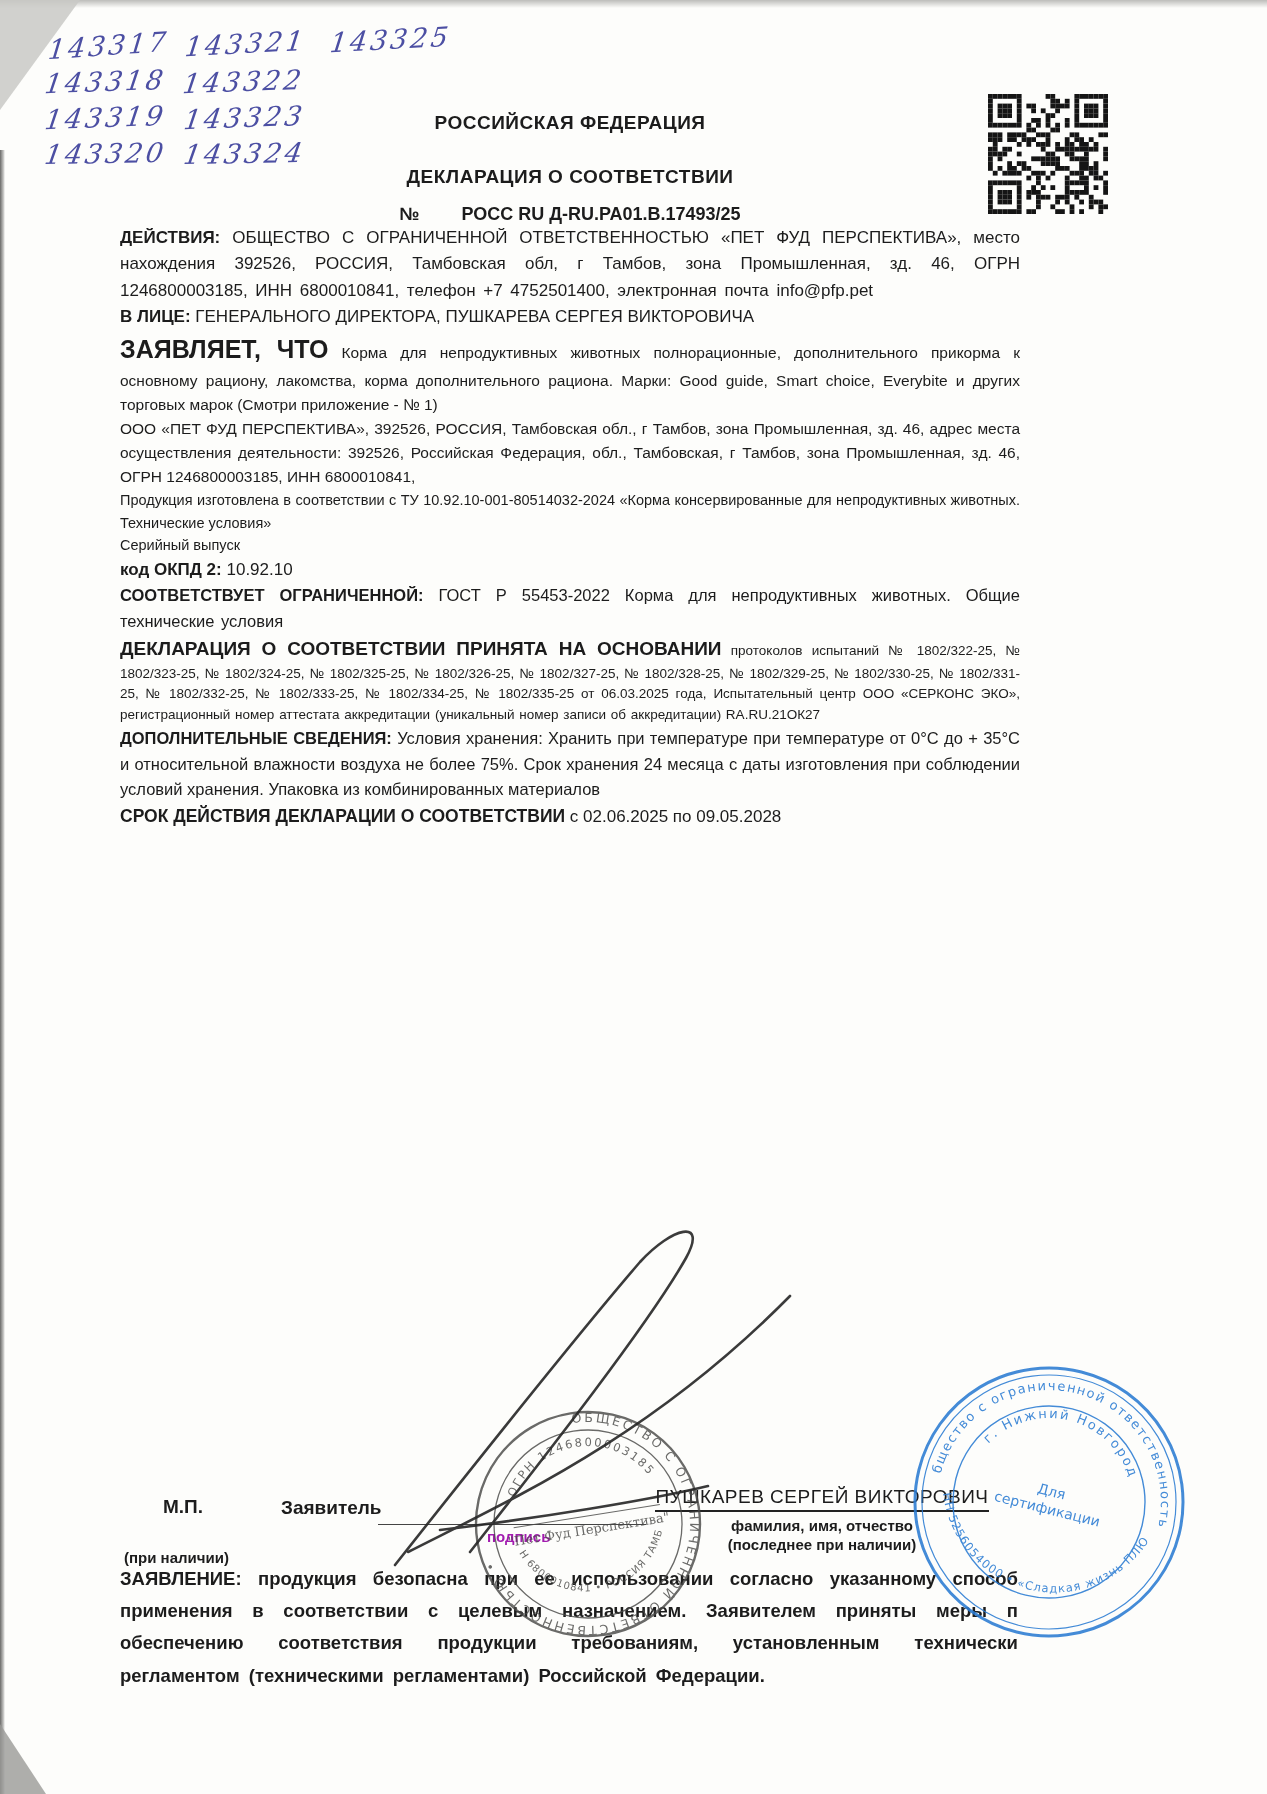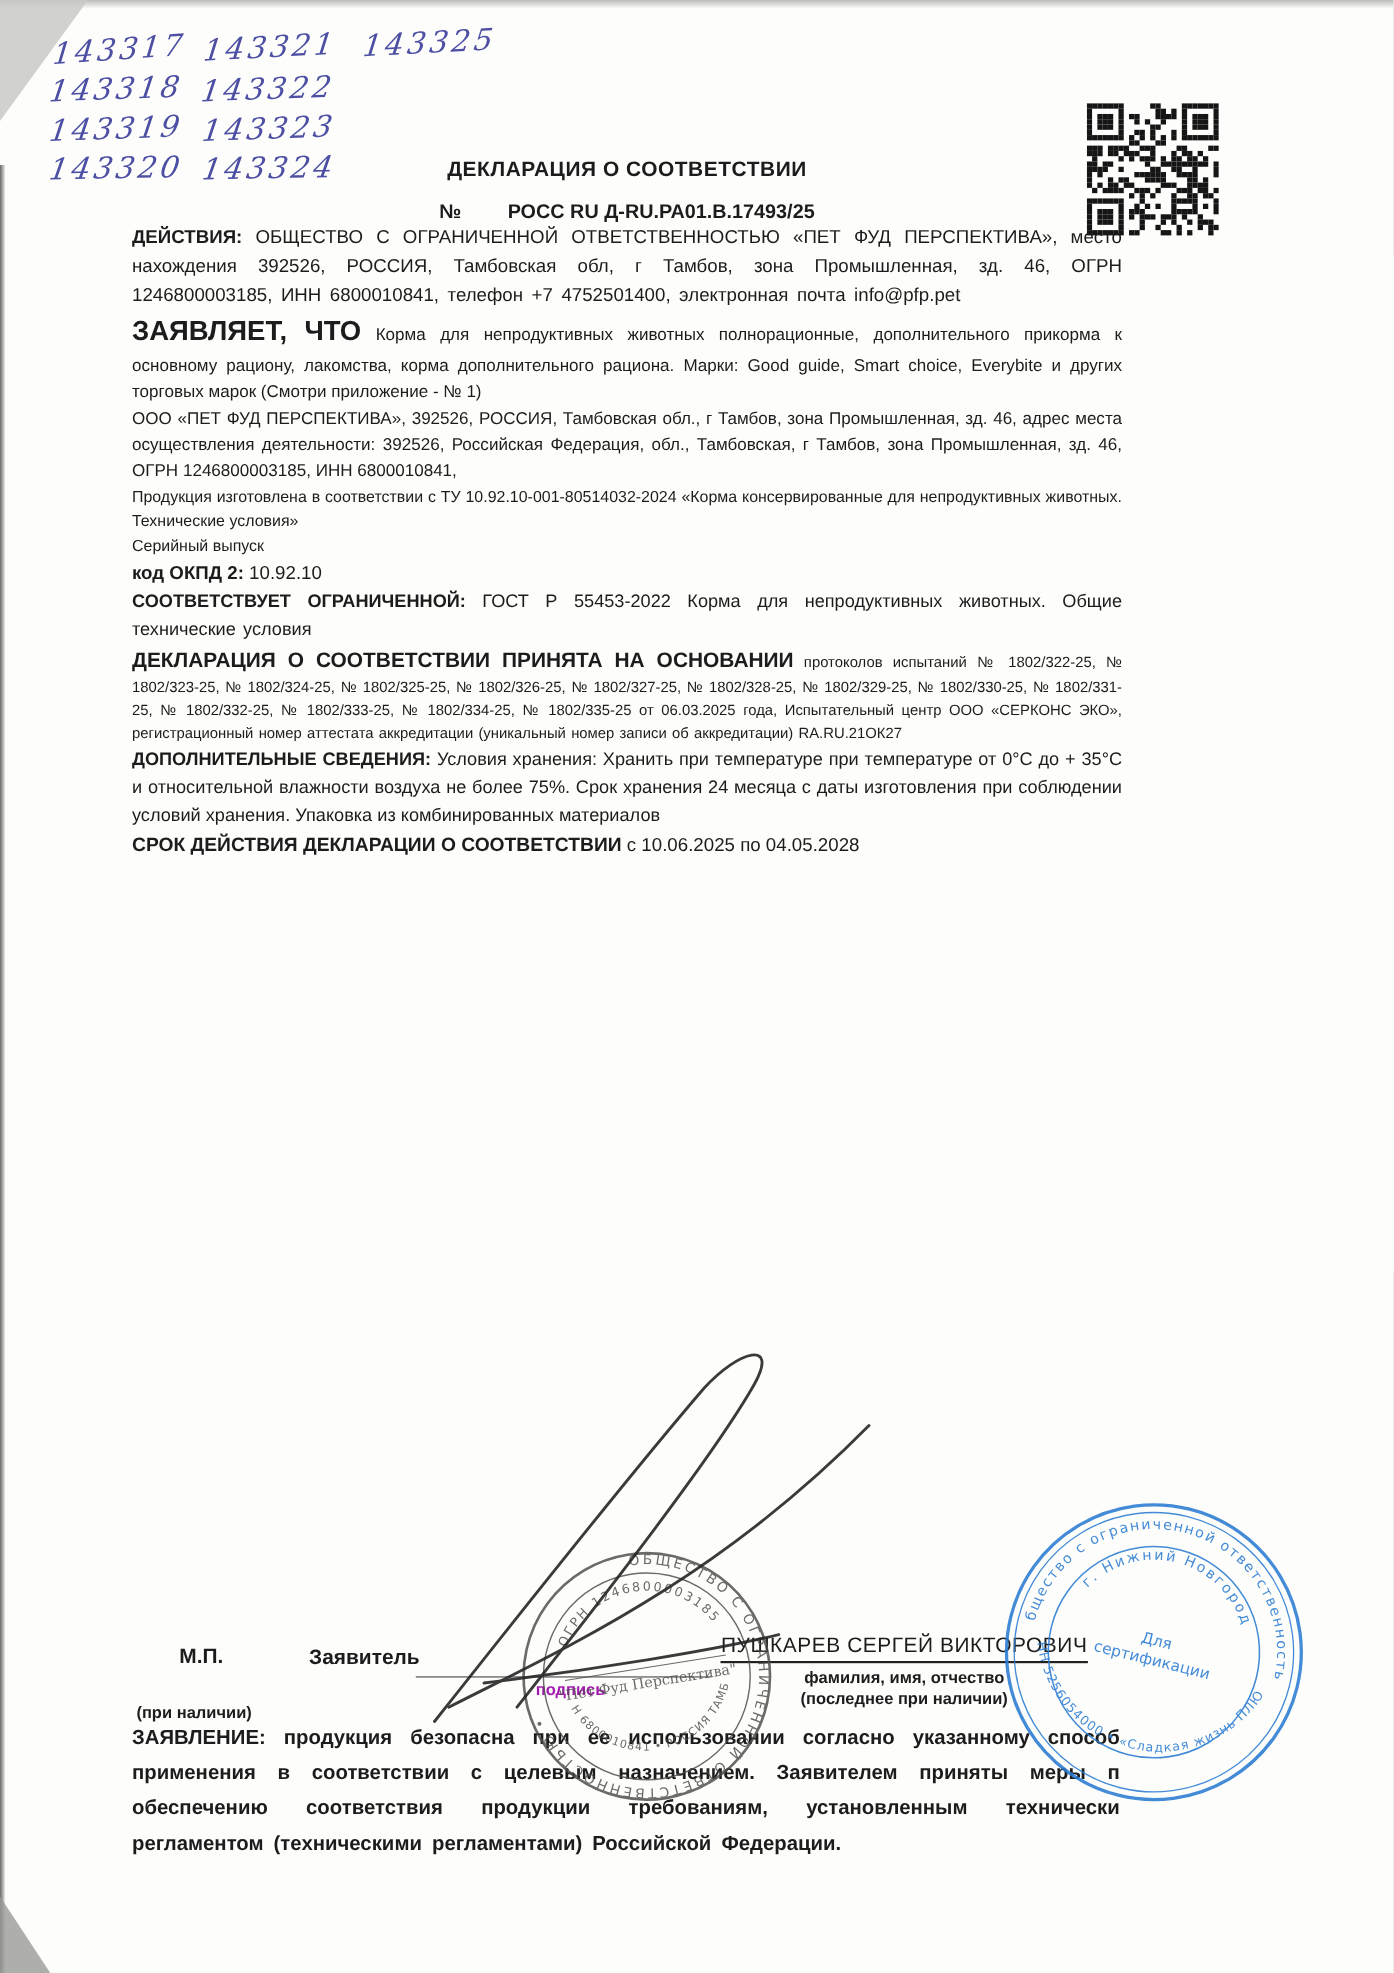--- a/index.html
+++ b/index.html
@@ -384,30 +384,35 @@
       <rect x="38.40" y="115.20" width="4.80" height="4.80"></rect>
       <rect x="43.20" y="115.20" width="4.80" height="4.80"></rect>
       <rect x="67.20" y="115.20" width="4.80" height="4.80"></rect>
       <rect x="72.00" y="115.20" width="4.80" height="4.80"></rect>
       <rect x="81.60" y="115.20" width="4.80" height="4.80"></rect>
       <rect x="91.20" y="115.20" width="4.80" height="4.80"></rect>
       <rect x="110.40" y="115.20" width="4.80" height="4.80"></rect>
     </svg>
 
   <div class="flow">
+    <div class="center t1">РОССИЙСКАЯ ФЕДЕРАЦИЯ</div>
     <div class="center t2">ДЕКЛАРАЦИЯ О СООТВЕТСТВИИ</div>
     <div class="center num-line">
       <span class="no">№</span><span>РОСС RU Д-RU.РА01.В.17493/25</span>
     </div>
 
     <p class="para p-applicant">
       <span class="lbl">ДЕЙСТВИЯ:</span>
       <span>ОБЩЕСТВО С ОГРАНИЧЕННОЙ ОТВЕТСТВЕННОСТЬЮ «ПЕТ ФУД ПЕРСПЕКТИВА», место нахождения 392526, РОССИЯ, Тамбовская обл, г Тамбов, зона Промышленная, зд. 46, ОГРН 1246800003185, ИНН 6800010841, телефон +7 4752501400, электронная почта info@pfp.pet</span>
     </p>
 
+    <p class="para p-inface">
+      <span class="lbl">В ЛИЦЕ:</span>
+      <span>ГЕНЕРАЛЬНОГО ДИРЕКТОРА, ПУШКАРЕВА СЕРГЕЯ ВИКТОРОВИЧА</span>
+    </p>
 
     <p class="para p-declares">
       <span class="lbl">ЗАЯВЛЯЕТ, ЧТО</span>
       <span>Корма для непродуктивных животных полнорационные, дополнительного прикорма к основному рациону, лакомства, корма дополнительного рациона. Марки: Good guide, Smart choice, Everybite и других торговых марок (Смотри приложение - № 1)</span>
     </p>
 
     <p class="para p-manuf">ООО «ПЕТ ФУД ПЕРСПЕКТИВА», 392526, РОССИЯ, Тамбовская обл., г Тамбов, зона Промышленная, зд. 46, адрес места осуществления деятельности: 392526, Российская Федерация, обл., Тамбовская, г Тамбов, зона Промышленная, зд. 46, ОГРН 1246800003185, ИНН 6800010841,</p>
 
     <p class="para p-prod">
       <span>Продукция изготовлена в соответствии с ТУ 10.92.10-001-80514032-2024 «Корма консервированные для непродуктивных животных. Технические условия»</span><br>
@@ -430,21 +435,21 @@
       <span>протоколов испытаний № 1802/322-25, № 1802/323-25, № 1802/324-25, № 1802/325-25, № 1802/326-25, № 1802/327-25, № 1802/328-25, № 1802/329-25, № 1802/330-25, № 1802/331-25, № 1802/332-25, № 1802/333-25, № 1802/334-25, № 1802/335-25 от 06.03.2025 года, Испытательный центр ООО «СЕРКОНС ЭКО», регистрационный номер аттестата аккредитации (уникальный номер записи об аккредитации) RA.RU.21ОК27</span>
     </p>
 
     <p class="para p-add">
       <span class="lbl">ДОПОЛНИТЕЛЬНЫЕ СВЕДЕНИЯ:</span>
       <span>Условия хранения: Хранить при температуре при температуре от 0°С до + 35°С и относительной влажности воздуха не более 75%. Срок хранения 24 месяца с даты изготовления при соблюдении условий хранения. Упаковка из комбинированных материалов</span>
     </p>
 
     <p class="para p-term">
       <span class="lbl">СРОК ДЕЙСТВИЯ ДЕКЛАРАЦИИ О СООТВЕТСТВИИ</span>
-      <span>с 10.06.2025 по 04.05.2028</span>
+      <span>с 02.06.2025 по 09.05.2028</span>
     </p>
   </div>
 
   <div class="abs mp">М.П.</div>
   <div class="abs mp-note">(при наличии)</div>
   <div class="abs applicant-word">Заявитель</div>
   <div class="abs sig-line"></div>
   <div class="abs sig-caption">подпись</div>
 
   <div class="abs name-block">

